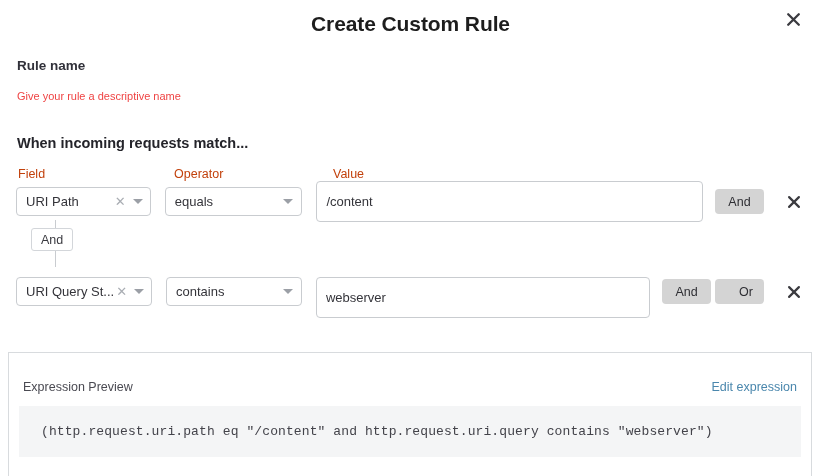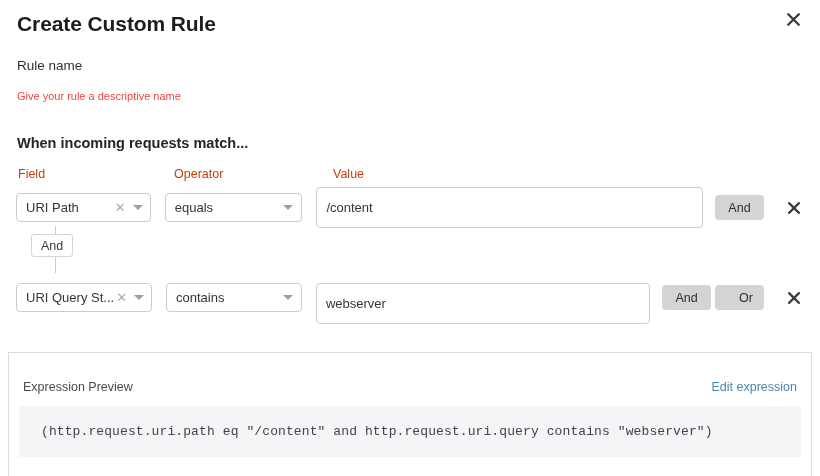--- a/index.html
+++ b/index.html
@@ -31,20 +31,21 @@
     padding: 10px 0 0 0;
   }
   .title {
     font-size: 21px;
     font-weight: bold;
     color: #1d1d1d;
     letter-spacing: -0.1px;
     line-height: 28px;
     margin: 0;
     padding-left: 1px;
+    text-align: center;
   }
   .close-btn {
     position: absolute;
     top: 6px;
     right: -2px;
     width: 26px;
     height: 26px;
     display: flex;
     align-items: center;
     justify-content: center;
@@ -55,20 +56,21 @@
   }
   .close-btn svg { display: block; }
 
   
   .section-rule-name { margin-top: 19px; }
   .label-strong {
     font-size: 13.5px;
     color: #31313a;
     line-height: 18px;
     padding-left: 1px;
+    font-weight: bold;
   }
   .label-help {
     font-size: 11px;
     color: #ef4444;
     line-height: 17px;
     margin-top: 13px;
     padding-left: 1px;
   }
   .text-input {
     box-sizing: border-box;
@@ -104,21 +106,20 @@
     color: #c2410c;
   }
   .col-headers .h-field  { width: 140px; padding-left: 2px; }
   .col-headers .h-op     { width: 143px; margin-left: 14px; padding-left: 2px; }
   .col-headers .h-value  { margin-left: 14px; padding-left: 2px; }
 
   
   .cond-row {
     display: flex;
     align-items: center;
-    margin-top: 6px;
     position: relative;
   }
   .cond-row.row2 { margin-top: 14px; }
 
   .select-box {
     box-sizing: border-box;
     height: 29px;
     border: 1px solid #c9ccd0;
     border-radius: 4px;
     background: #fff;

